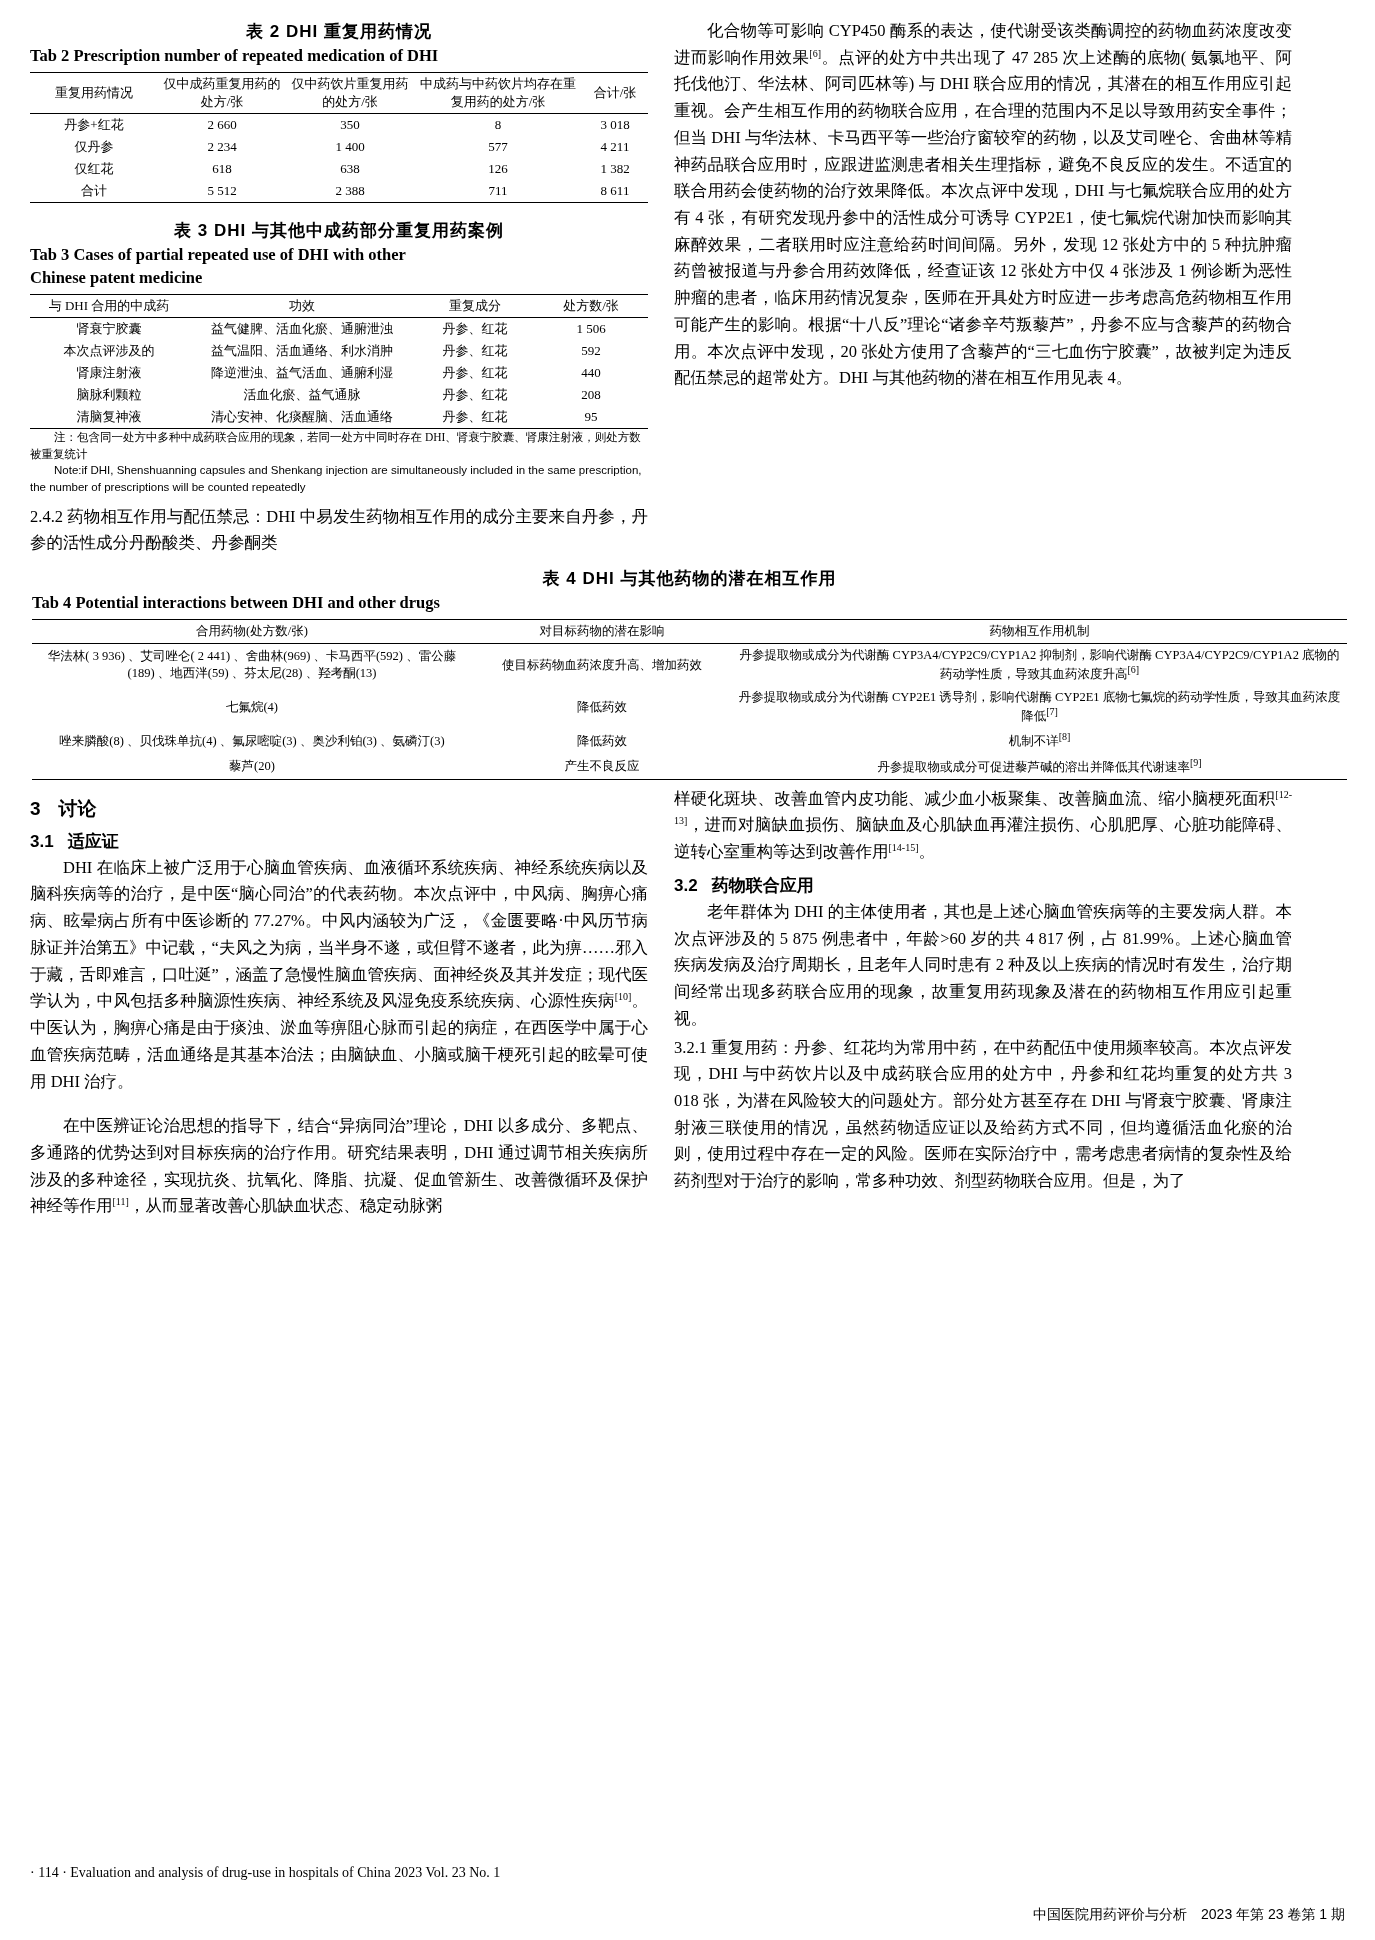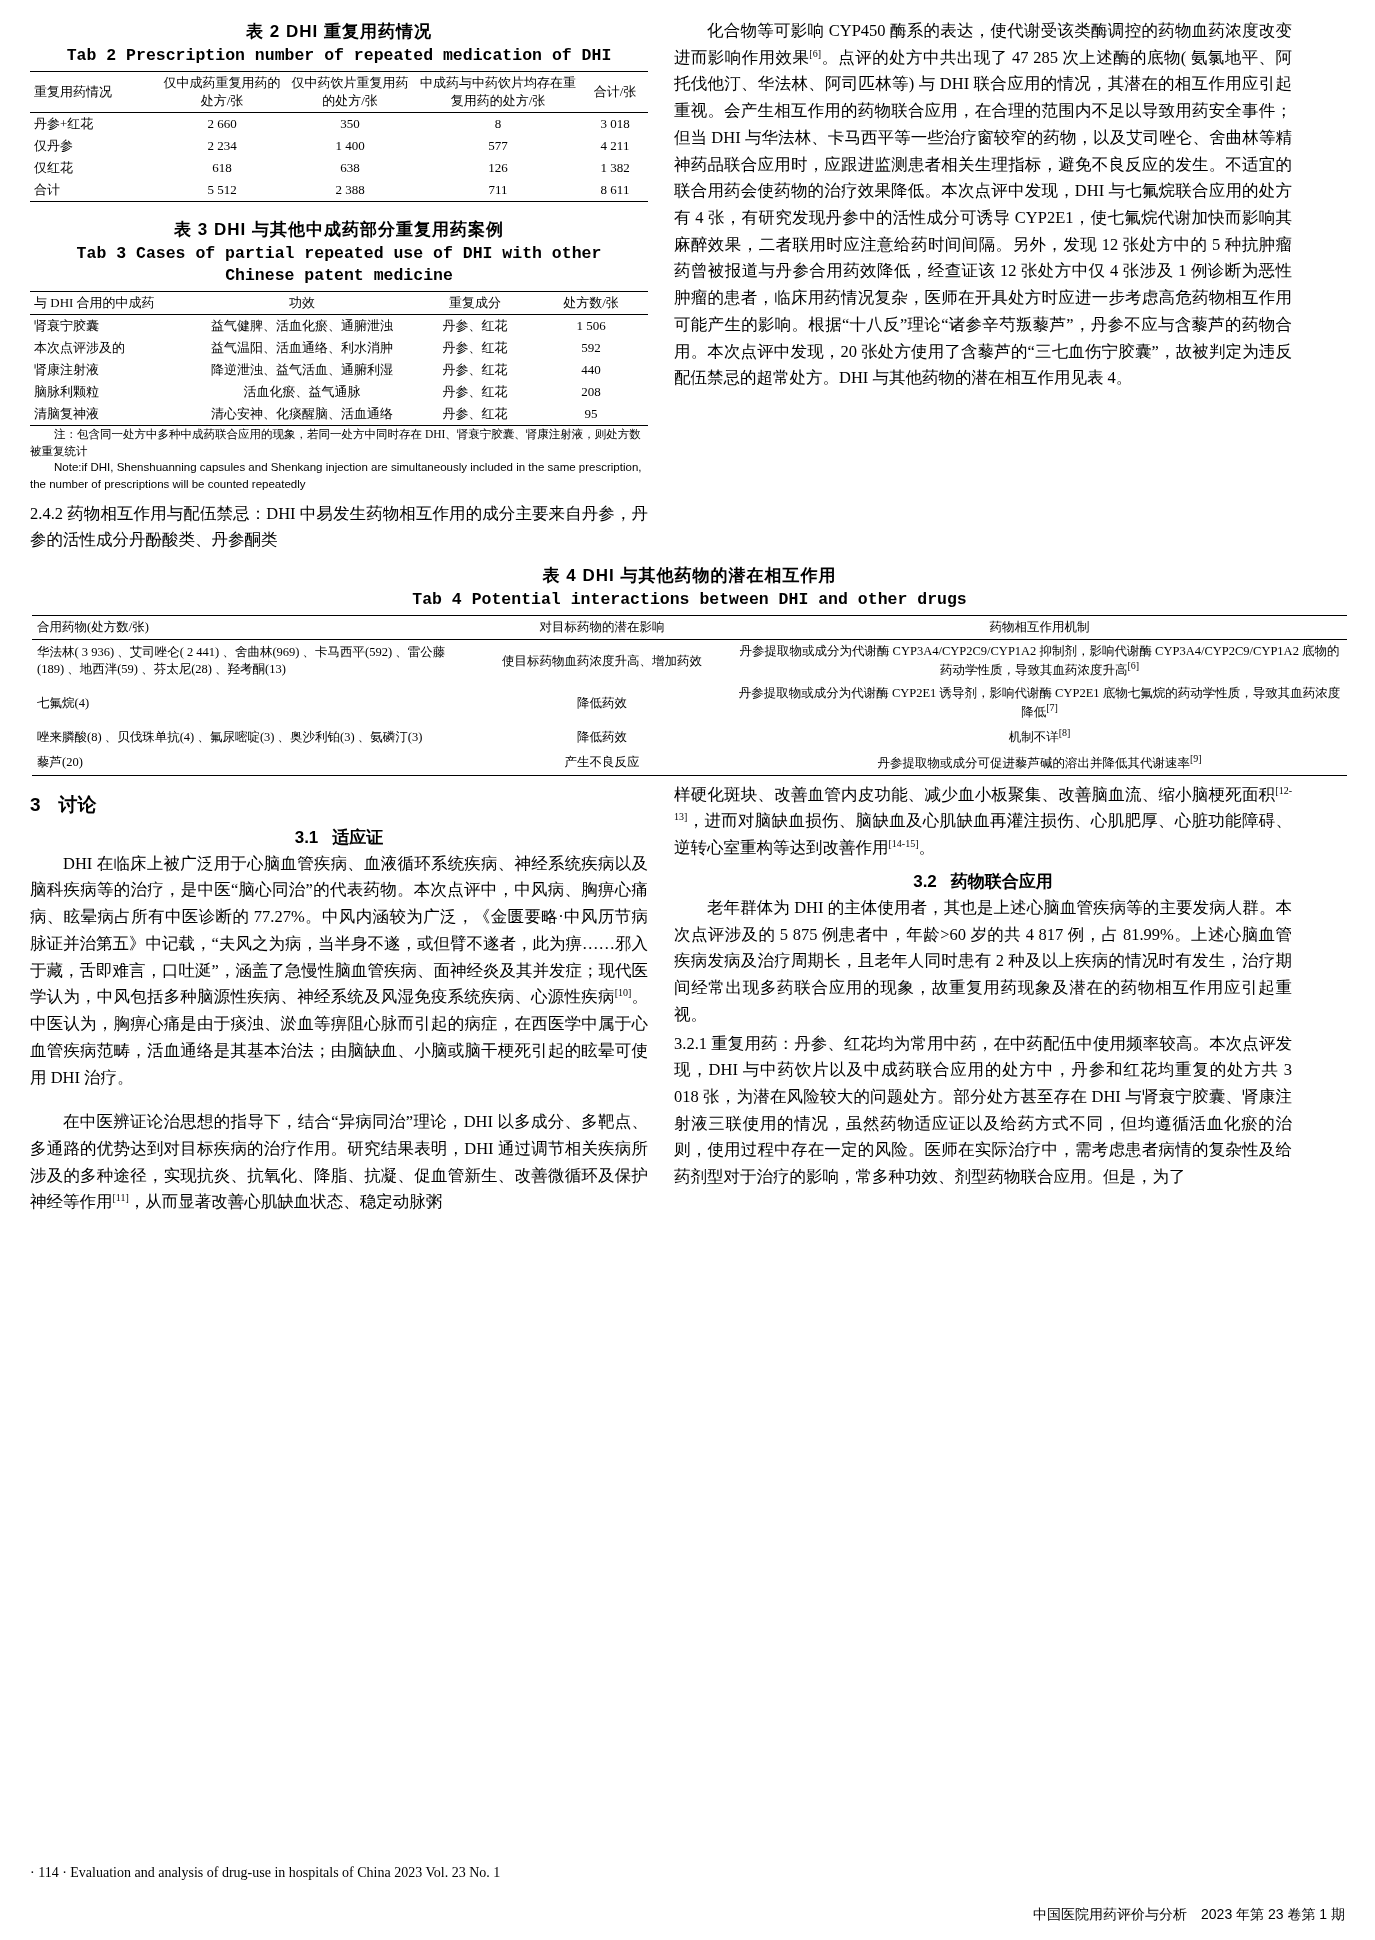--- a/index.html
+++ b/index.html
@@ -27,22 +27,22 @@
   
   .tbl-title-cn{
     text-align:center;
     font-family:"Liberation Sans", sans-serif;
     font-weight:bold;
     font-size:17px;
     margin:2px 0 3px 0;
     letter-spacing:1px;
   }
   .tbl-title-en{
-    text-align:center;
-    font-family:Liberation Mono, monospace;
+    text-align:left;
+    font-family:Liberation Serif, serif;
     font-weight:bold;
     font-size:16.5px;
     margin:0 0 6px 0;
   }
   table{
     border-collapse:collapse;
     width:100%;
     font-size:13px;
     font-family:"Liberation Serif", serif;
   }
@@ -52,21 +52,21 @@
   }
   table.rule thead tr:last-child th{
     border-bottom:1px solid #000;
   }
   th,td{
     padding:2px 4px;
     vertical-align:middle;
   }
   th{font-weight:normal;}
   .ctr{text-align:center;}
-  .lft{text-align:left;margin-top:42px;}
+  .lft{text-align:center;margin-top:42px;}
   .note{
     font-size:11.5px;
     line-height:1.45;
     margin:4px 0 0 0;
     text-indent:0;
   }
   .note-ind{ text-indent:24px; }
   .en-note{
     font-size:11.5px;
     line-height:1.45;
@@ -87,21 +87,20 @@
     font-family:"Liberation Sans", sans-serif;
     font-weight:bold;
     font-size:19px;
     margin:10px 0 4px 0;
   }
   .h-sub{
     font-family:"Liberation Sans", sans-serif;
     font-weight:bold;
     font-size:17px;
     margin:8px 0 2px 0;
-    text-align:center;
   }
   .h-num span.t{margin-left:18px;}
   .h-sub span.t{margin-left:14px;}
   sup{font-size:10px;vertical-align:super;}
   
   .wide{width:1315px;margin:0 auto;}
   .wide table{font-size:12.5px;}
   .wide td,.wide th{padding:3px 5px;}
   
   .footer{

